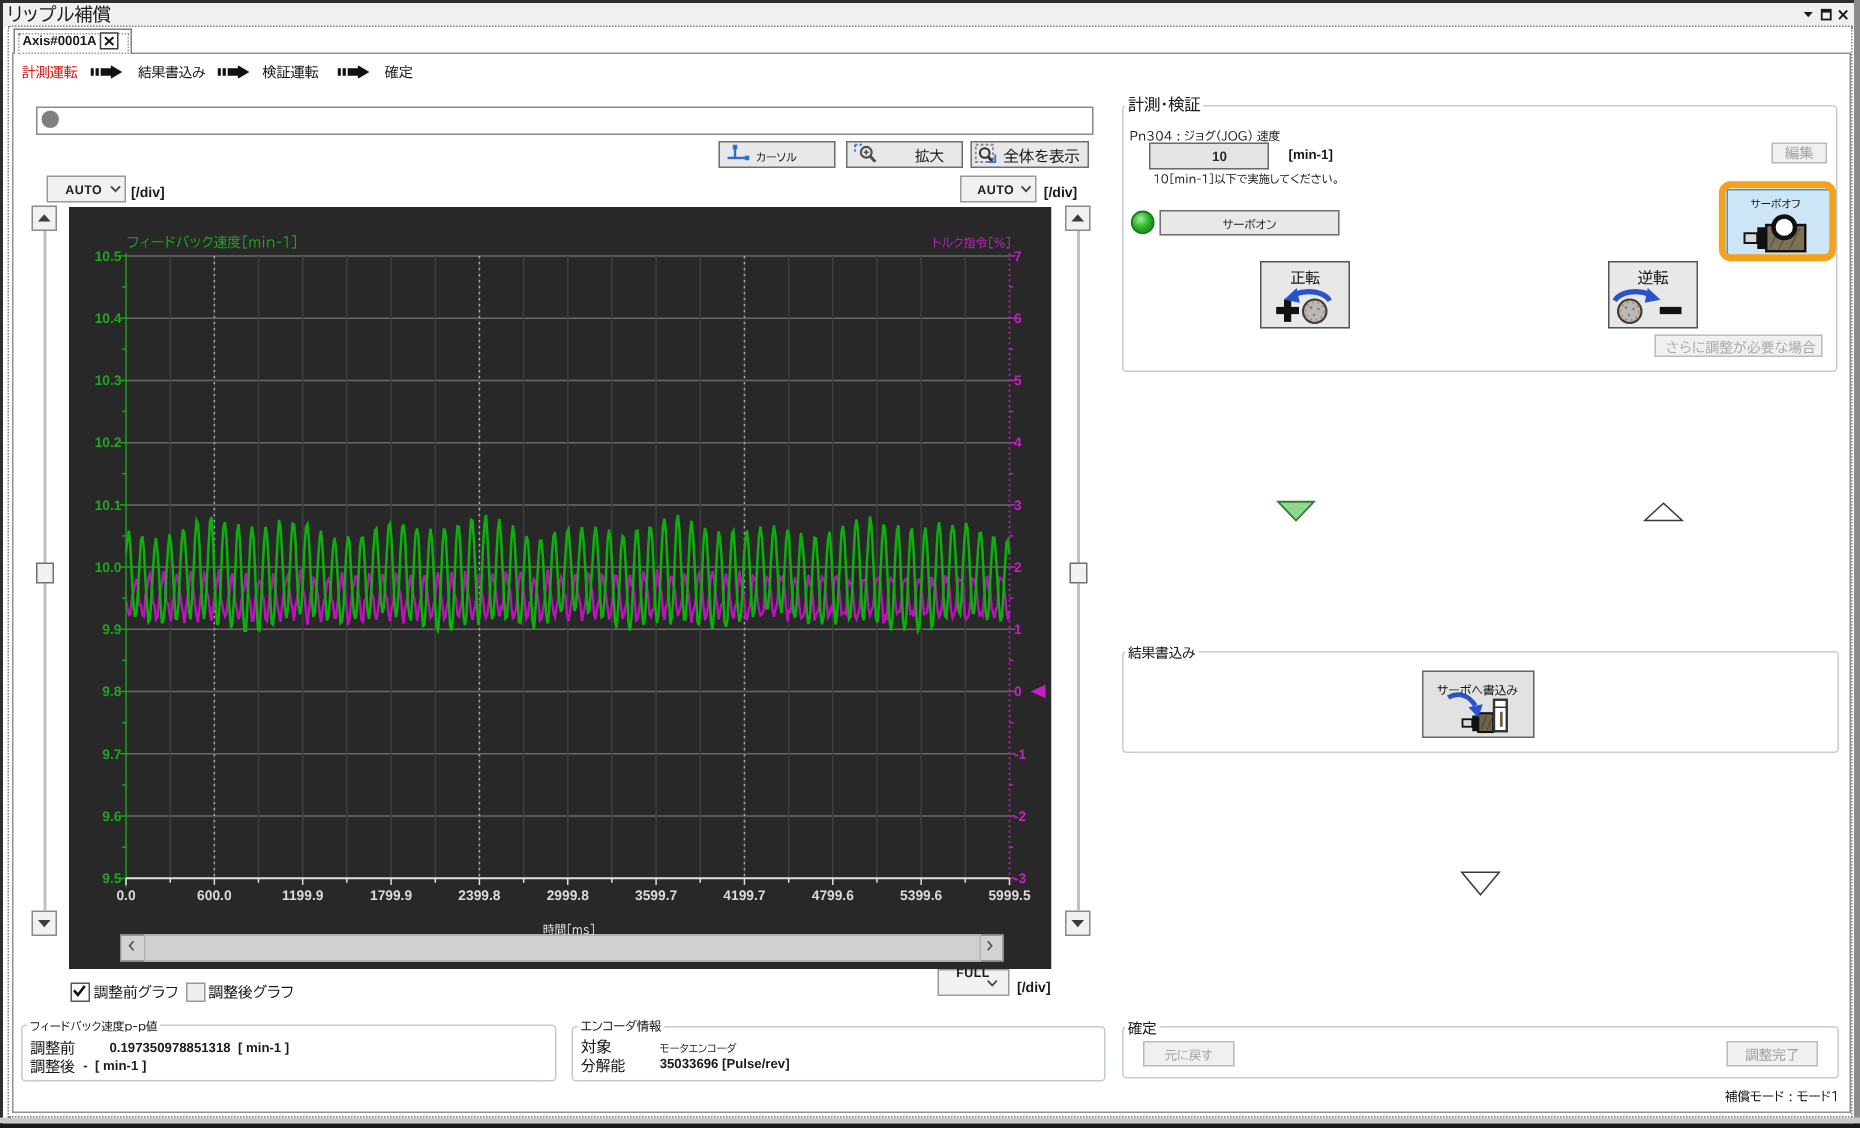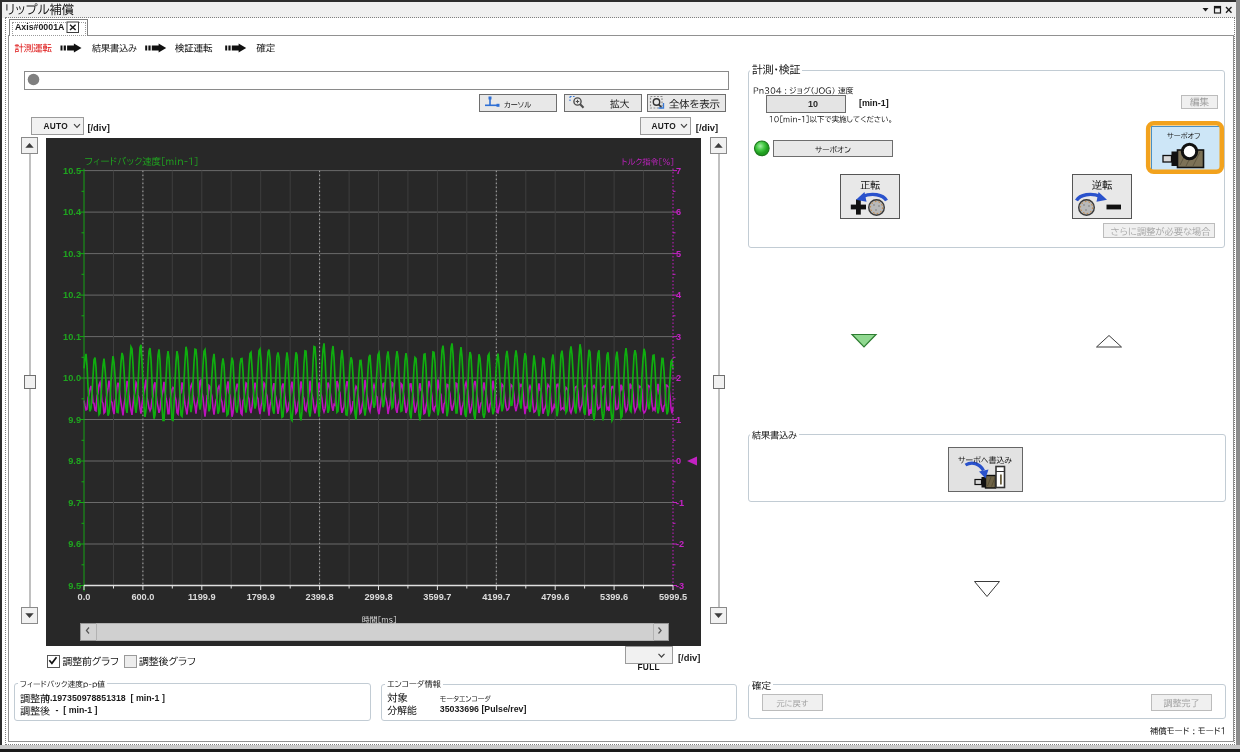--- a/index.html
+++ b/index.html
@@ -21,21 +21,21 @@
 <div style="position:absolute;left:24px;top:71px;width:703px;height:17px;background:#fff;border:1px solid #8a8a8a"></div>
 <div style="position:absolute;left:479px;top:94px;width:78px;height:18px;"></div>
 <div class="ab btn" style="left:479px;top:94px;width:78px;height:18px"></div>
 <div class="ab btn" style="left:564px;top:94px;width:78px;height:18px"></div>
 <div class="ab btn" style="left:647px;top:94px;width:79px;height:18px"></div>
 <div class="ab" style="left:31px;top:117px;width:53px;height:17.5px;background:#f1f1f1;border:1px solid #9b9b9b"></div>
 <div class="ab" style="left:640px;top:117px;width:51px;height:17.5px;background:#f1f1f1;border:1px solid #9b9b9b"></div>
 <div class="ab" style="left:625px;top:646px;width:48px;height:17.5px;background:#f1f1f1;border:1px solid #9b9b9b"></div>
 <div style="position:absolute;left:43.5px;top:121.3px;font-size:8.3px;letter-spacing:0.3px;color:#1a1a1a">AUTO</div>
 <div style="position:absolute;left:651.5px;top:121.3px;font-size:8.3px;letter-spacing:0.3px;color:#1a1a1a">AUTO</div>
-<div style="position:absolute;left:637.5px;top:662px;font-size:8.3px;letter-spacing:0.3px;color:#1a1a1a">FULL</div>
+<div style="position:absolute;left:637.5px;top:643px;font-size:8.3px;letter-spacing:0.3px;color:#1a1a1a">FULL</div>
 <div style="position:absolute;left:87.4px;top:121.6px;font-size:9.4px;color:#1a1a1a">[/div]</div>
 <div style="position:absolute;left:695.8px;top:121.6px;font-size:9.4px;color:#1a1a1a">[/div]</div>
 <div style="position:absolute;left:678px;top:652.3px;font-size:9.4px;color:#1a1a1a">[/div]</div>
 <div class="ab" style="left:21px;top:137px;width:17px;height:17px;background:#f1f1f1;border:1px solid #8a8a8a"></div>
 <div class="ab" style="left:21px;top:607px;width:17px;height:17px;background:#f1f1f1;border:1px solid #8a8a8a"></div>
 <div class="ab" style="left:29px;top:154px;width:2px;height:453px;background:#c0c0c0"></div>
 <div class="ab" style="left:23.5px;top:375px;width:12px;height:14px;background:#f1f1f1;border:1px solid #707070"></div>
 <div class="ab" style="left:710px;top:137px;width:17px;height:17px;background:#f1f1f1;border:1px solid #8a8a8a"></div>
 <div class="ab" style="left:710px;top:607px;width:17px;height:17px;background:#f1f1f1;border:1px solid #8a8a8a"></div>
 <div class="ab" style="left:718px;top:154px;width:2px;height:453px;background:#c0c0c0"></div>
@@ -180,21 +180,21 @@
 <div style="position:absolute;left:80px;top:623px;width:587px;height:15.5px;background:#d2d2d2;border:1px solid #979797"></div>
 <div style="position:absolute;left:95.5px;top:623px;width:556px;height:15.5px;background:#d0d0d0;border:1px solid #b2b2b2"></div>
 <div style="position:absolute;left:47px;top:655px;width:11px;height:11px;background:#fff;border:1px solid #565656"></div>
 <div style="position:absolute;left:124px;top:655px;width:11px;height:11px;background:#ededed;border:1px solid #9a9a9a"></div>
 <div class="ab gb" style="left:14px;top:683px;width:356.5px;height:37.5px"></div>
 <div style="position:absolute;left:18px;top:677px;width:89px;height:11px;background:#fff"></div>
 <div class="ab gb" style="left:380.5px;top:683.5px;width:356px;height:37px"></div>
 <div style="position:absolute;left:385px;top:677px;width:58px;height:11px;background:#fff"></div>
 <div class="ab gb" style="left:748px;top:683.5px;width:478px;height:35px"></div>
 <div style="position:absolute;left:750px;top:679px;width:23px;height:11px;background:#fff"></div>
-<div style="position:absolute;left:45px;top:692.7px;font-size:8.8px;color:#1a1a1a">0.197350978851318&nbsp;&nbsp;[ min-1 ]</div>
+<div style="position:absolute;left:73px;top:692.7px;font-size:8.8px;color:#1a1a1a">0.197350978851318&nbsp;&nbsp;[ min-1 ]</div>
 <div style="position:absolute;left:55.5px;top:705px;font-size:8.8px;color:#1a1a1a">-&nbsp;&nbsp;[ min-1 ]</div>
 <div style="position:absolute;left:439.8px;top:704.2px;font-size:8.8px;color:#1a1a1a">35033696 [Pulse/rev]</div>
 <div class="ab gb" style="left:748px;top:69.5px;width:477px;height:178px"></div>
 <div style="position:absolute;left:750px;top:64px;width:52px;height:11px;background:#fff"></div>
 <div class="ab gb" style="left:747.5px;top:433.5px;width:478.5px;height:68.5px"></div>
 <div style="position:absolute;left:750px;top:428px;width:49px;height:11px;background:#fff"></div>
 <div style="position:absolute;left:766px;top:95px;width:78px;height:15.5px;background:#e4e4e4;border:1px solid #6b6b6b"></div>
 <div style="position:absolute;left:808px;top:98.7px;font-size:9px;color:#2a2a2a">10</div>
 <div style="position:absolute;left:859px;top:97.5px;font-size:8.9px;color:#1a1a1a">[min-1]</div>
 <div class="ab dbtn" style="left:1181px;top:94.5px;width:37px;height:14px"></div>

